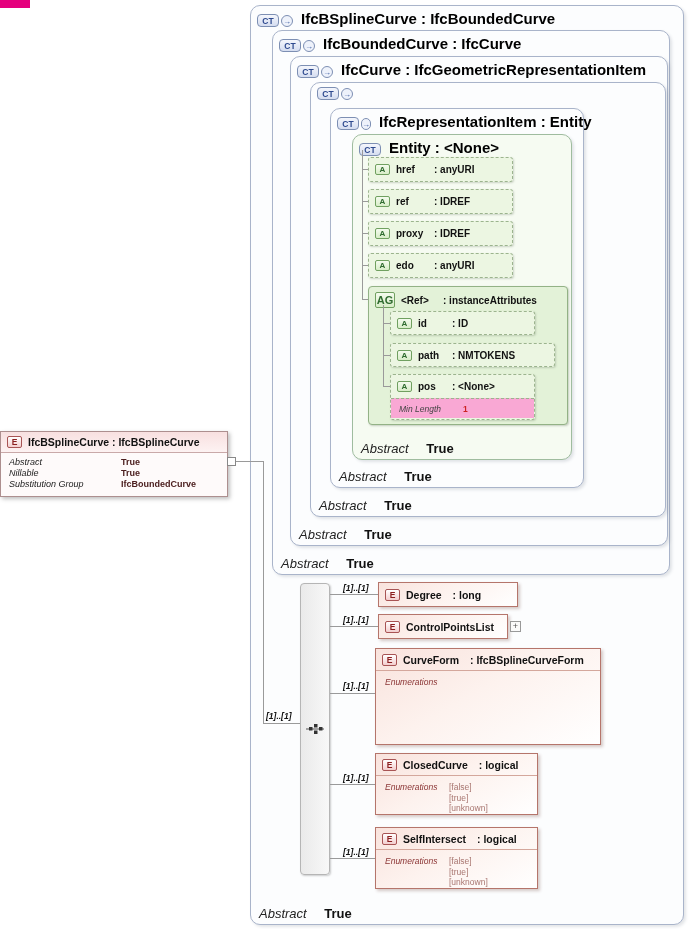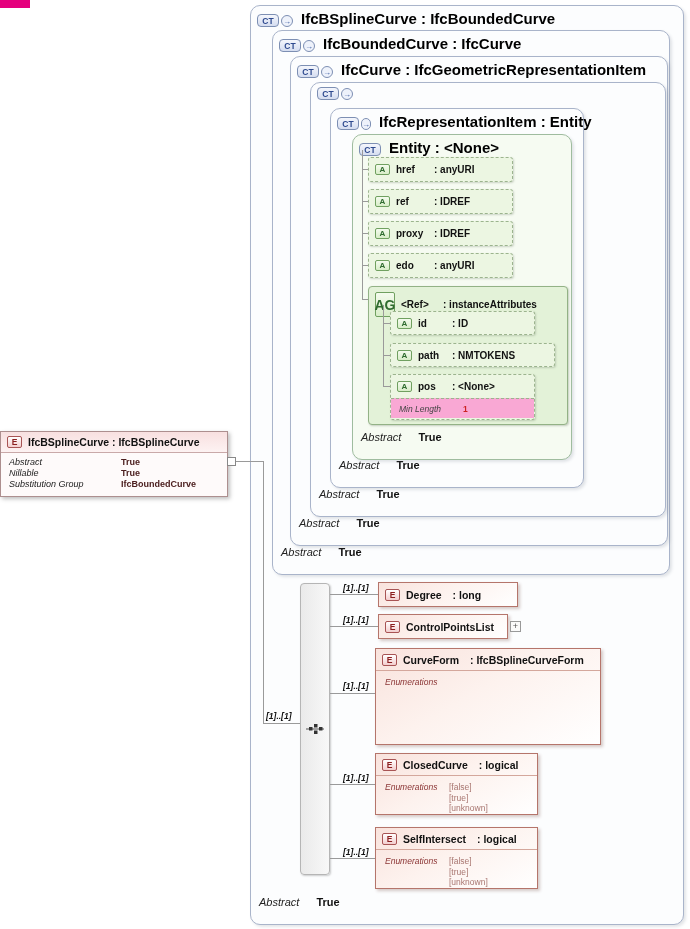--- a/index.html
+++ b/index.html
@@ -14,32 +14,32 @@
   .ct-box { position:absolute; border:1px solid #a9b4ca; border-radius:10px; background:#fcfdfe;
             box-shadow:2px 2px 3px rgba(100,110,130,.18); }
   .ct-box.green { border-color:#9fbc9f; background:#f6fbf2; }
   .ct-header { display:flex; align-items:flex-end; gap:4px; padding:4px 0 0 6px; }
   .ct-title { font-weight:bold; font-size:15px; color:#000; white-space:nowrap; margin-left:4px; }
   .ct-icon { width:22px; height:13px; flex:0 0 22px; border:1px solid #7d8fb3; border-radius:4px;
              background:linear-gradient(#f4f6fc,#d5ddf0); color:#2e4a8f; font-size:8.5px; font-weight:bold;
              display:flex; align-items:center; justify-content:center; }
   .deriv-icon { width:12px; height:12px; border:1px solid #7d8fb3; border-radius:6px; background:#eef2fb;
                 color:#3a5aa0; font-size:8px; display:flex; align-items:center; justify-content:center; margin-left:-2px; }
-  .ct-footer { position:absolute; left:8px; bottom:16px; font-size:11px; white-space:nowrap; }
+  .ct-footer { position:absolute; left:8px; bottom:3px; font-size:13px; white-space:nowrap; }
   .f-label { font-style:italic; color:#222; }
   .f-value { font-weight:bold; color:#111; margin-left:14px; }
 
   
   .attr-box { position:absolute; border:1px dashed #9cb48e; border-radius:3px; background:#ecf6e2;
               box-shadow:1px 1px 2px rgba(80,100,70,.25); display:flex; align-items:center; gap:6px; padding-left:6px; }
   .a-icon { width:15px; height:11px; flex:0 0 15px; border:1px solid #70a060; border-radius:2px;
             background:linear-gradient(#f4fbee,#d8edc8); color:#2f6b2f; font-size:8px; font-weight:bold;
             display:flex; align-items:center; justify-content:center; }
-  .ag-icon { width:20px; height:25px; flex:0 0 20px; border:1px solid #70a060; border-radius:2px;
-             background:linear-gradient(#f4fbee,#d8edc8); color:#2f6b2f; font-size:14px; font-weight:bold;
+  .ag-icon { width:20px; height:16px; flex:0 0 20px; border:1px solid #70a060; border-radius:2px;
+             background:linear-gradient(#f4fbee,#d8edc8); color:#2f6b2f; font-size:11px; font-weight:bold;
              display:flex; align-items:center; justify-content:center; }
   .attr-name { font-weight:bold; font-size:10px; color:#111; width:32px; white-space:nowrap; }
   .attr-name.narrow { width:28px; }
   .attr-type { font-weight:bold; font-size:10px; color:#111; white-space:nowrap;text-align:center; }
 
   .ag-group { position:absolute; border:1px solid #93b286; border-radius:4px; background:#e3f2d8;
               box-shadow:1px 1px 2px rgba(80,100,70,.3); }
   .ag-header { display:flex; align-items:center; gap:6px; padding:5px 0 0 6px; }
   .ag-name { font-weight:bold; font-size:10px; color:#111; width:36px; white-space:nowrap; }
 

